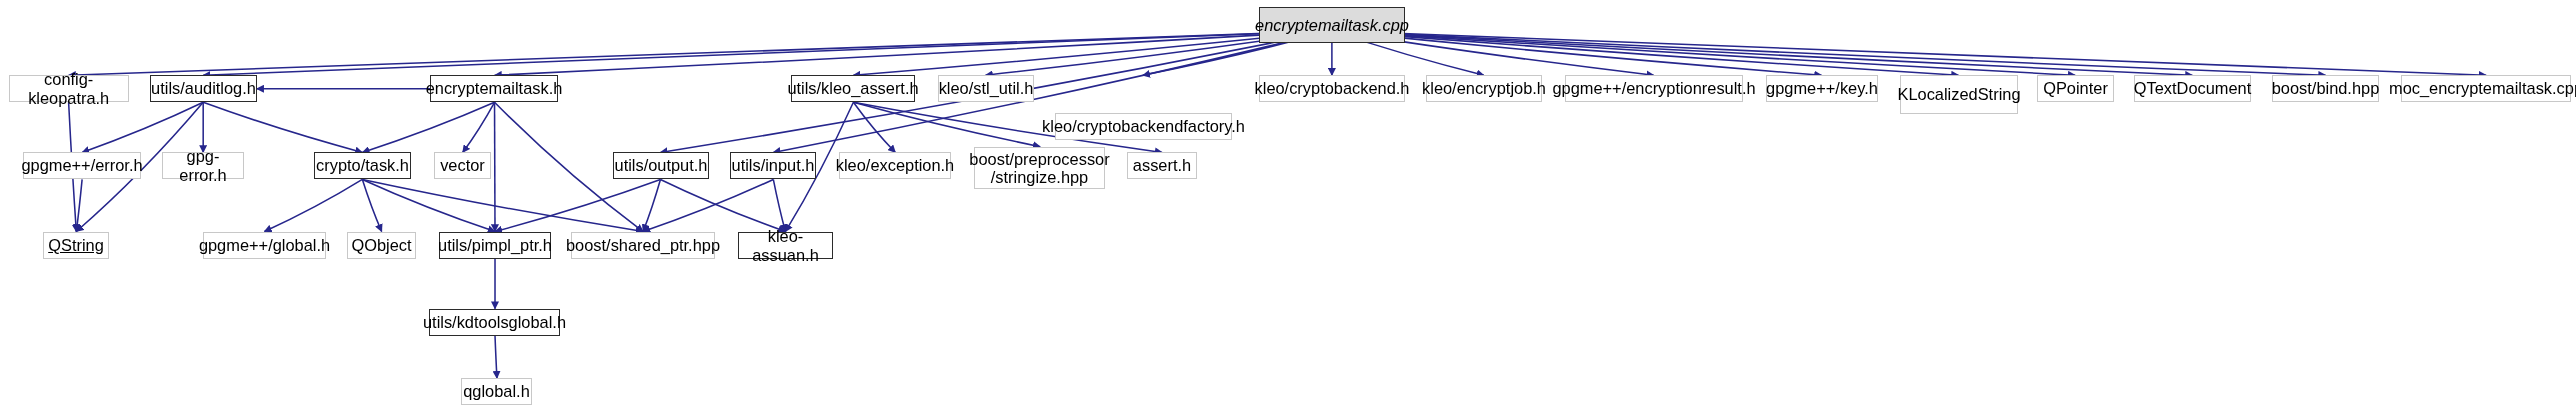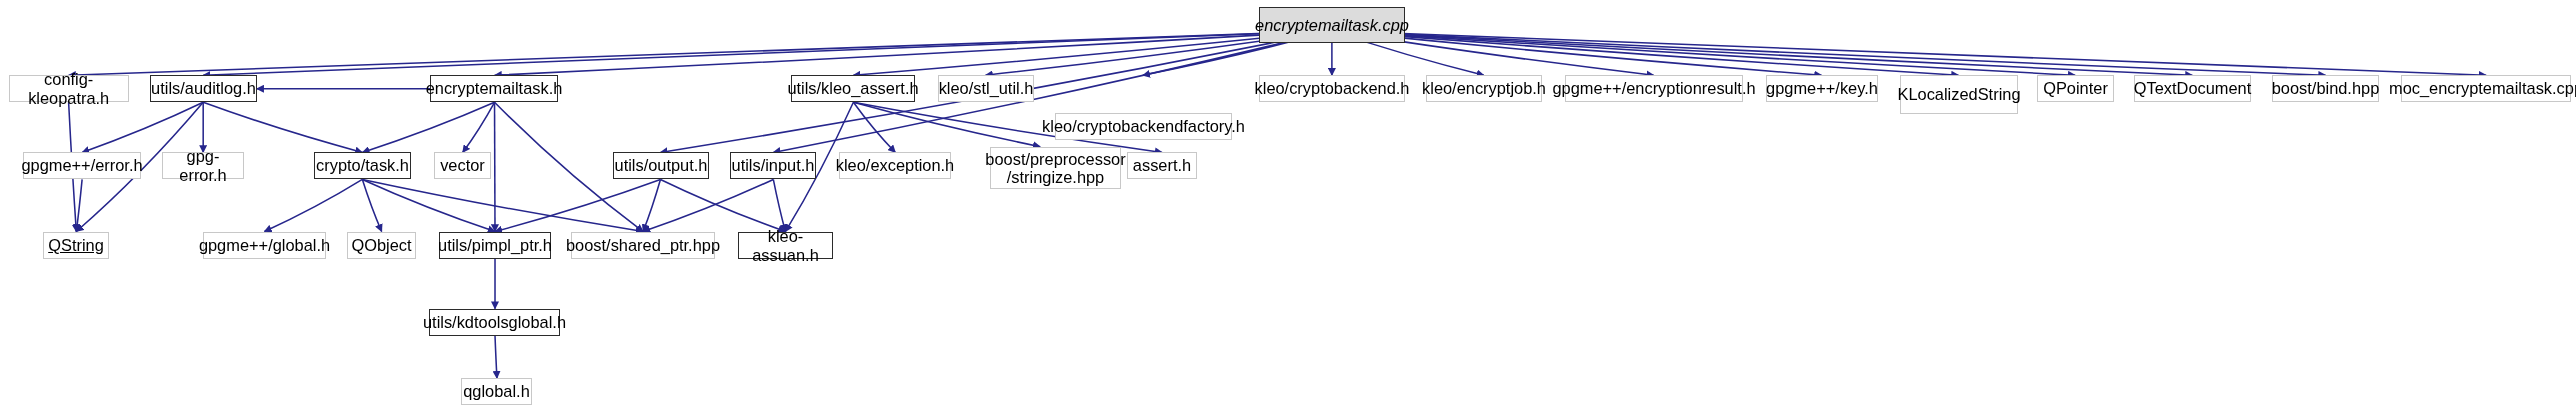--- a/index.html
+++ b/index.html
@@ -103,21 +103,21 @@
       <div class="node ext" style="left: 2134px; top: 75px; width: 117px; height: 27px;">QTextDocument</div>
       <div class="node ext" style="left: 2272px; top: 75px; width: 107px; height: 27px;">boost/bind.hpp</div>
       <div class="node ext" style="left: 2401px; top: 75px; width: 170px; height: 27px;">moc_encryptemailtask.cpp</div>
       <div class="node ext" style="left: 23px; top: 152px; width: 118px; height: 27px;">gpgme++/error.h</div>
       <div class="node ext" style="left: 162px; top: 152px; width: 82px; height: 27px;">gpg-error.h</div>
       <div class="node own" style="left: 314px; top: 152px; width: 97px; height: 27px;">crypto/task.h</div>
       <div class="node ext" style="left: 434px; top: 152px; width: 57px; height: 27px;">vector</div>
       <div class="node own" style="left: 613px; top: 152px; width: 96px; height: 27px;">utils/output.h</div>
       <div class="node own" style="left: 730px; top: 152px; width: 86px; height: 27px;">utils/input.h</div>
       <div class="node ext" style="left: 839px; top: 152px; width: 112px; height: 27px;">kleo/exception.h</div>
-      <div class="node ext" style="left: 974px; top: 147px; width: 131px; height: 42px; margin-left: 16px;">boost/preprocessor
+      <div class="node ext" style="left: 974px; top: 147px; width: 131px; height: 42px;">boost/preprocessor
 /stringize.hpp</div>
       <div class="node ext" style="left: 1127px; top: 152px; width: 70px; height: 27px;">assert.h</div>
       <div class="node ext" style="left: 43px; top: 232px; width: 66px; height: 27px; text-decoration: underline;">QString</div>
       <div class="node ext" style="left: 203px; top: 232px; width: 123px; height: 27px;">gpgme++/global.h</div>
       <div class="node ext" style="left: 347px; top: 232px; width: 69px; height: 27px;">QObject</div>
       <div class="node own" style="left: 439px; top: 232px; width: 112px; height: 27px;">utils/pimpl_ptr.h</div>
       <div class="node ext" style="left: 571px; top: 232px; width: 144px; height: 27px;">boost/shared_ptr.hpp</div>
       <div class="node own" style="left: 738px; top: 232px; width: 95px; height: 27px;">kleo-assuan.h</div>
       <div class="node own" style="left: 429px; top: 309px; width: 131px; height: 27px;">utils/kdtoolsglobal.h</div>
       <div class="node ext" style="left: 461px; top: 378px; width: 71px; height: 27px;">qglobal.h</div>

